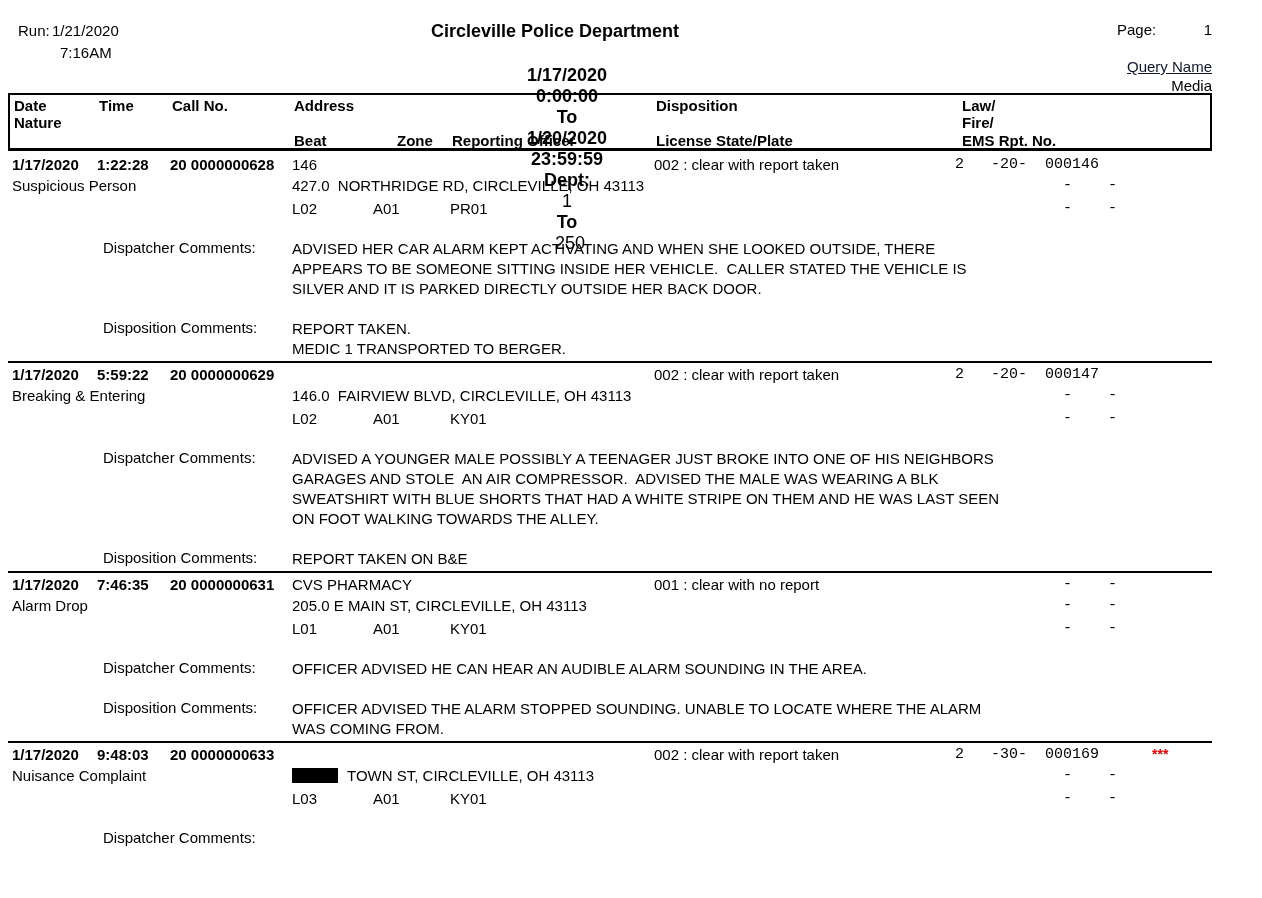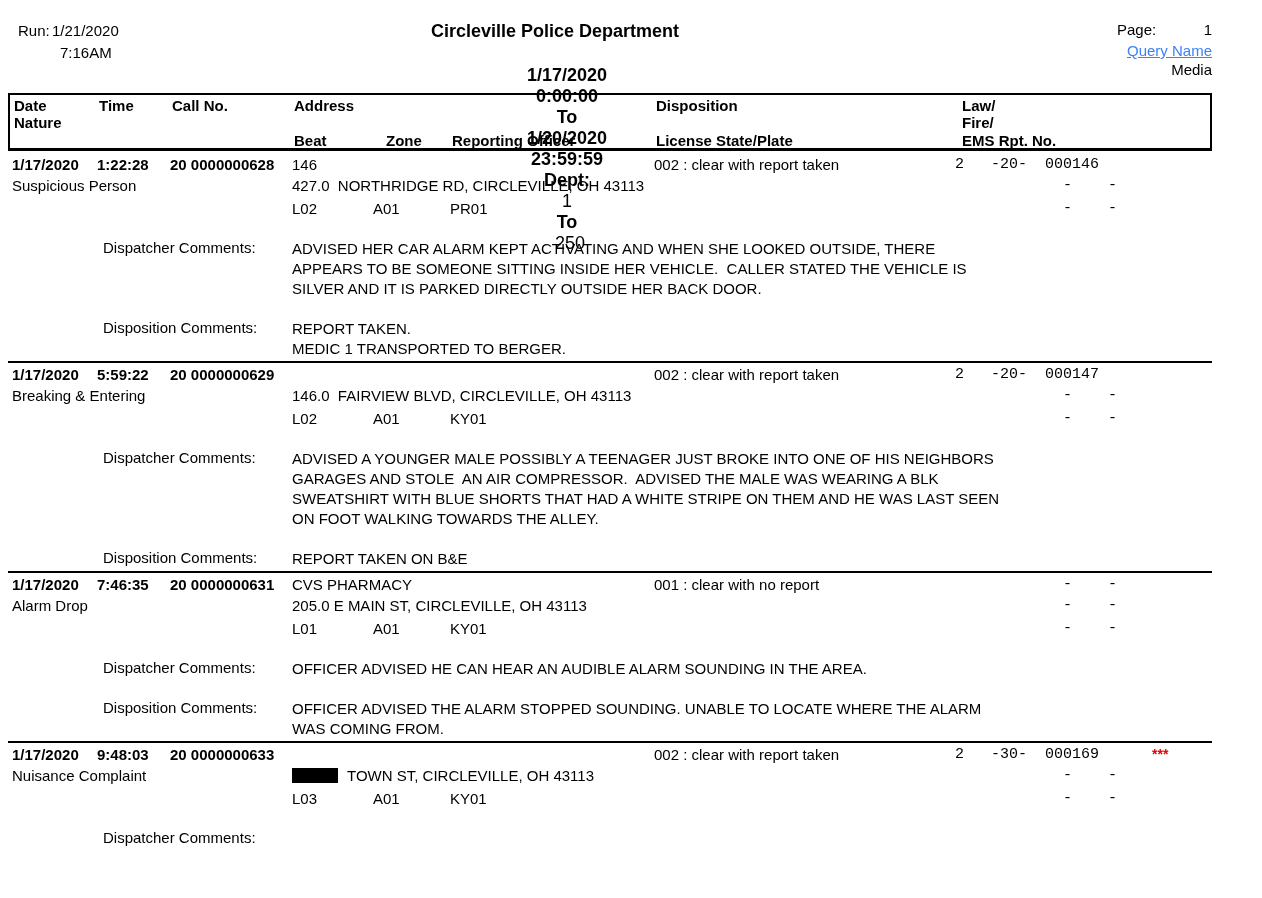--- a/index.html
+++ b/index.html
@@ -13,21 +13,21 @@
 
   
   .page-header { position:relative; height:93px; }
   .center-block { position:absolute; left:0; top:0; width:1110px; text-align:center; }
   .title { font-size:18px; font-weight:bold; padding-top:21px; }
   .subtitle { font-size:17px; font-weight:bold; }
   .range-line { font-size:18px; margin-top:2px; white-space:pre; }
   .range-line span { margin-right:6px; }
   .right-block { position:absolute; top:21px; left:1117px; width:95px; }
   .page-row { display:flex; justify-content:space-between; }
-  .query-name { display:block; text-align:right; text-decoration:underline; margin-top:4px; color:#3b82f6; }
+  .query-name { display:block; text-align:right; text-decoration:underline; margin-top:20px; color:#0f172a; }
   .query-value { display:block; text-align:right; margin-top:2px; }
 
   
   .colhead {
     position:relative; margin-left:8px; width:1204px; height:58px;
     border:2px solid #000; border-bottom:3px solid #000; font-weight:bold;
   }
   .colhead .abs { top:auto; }
 
   
@@ -87,21 +87,21 @@
   <span class="abs" style="left:89px;  top:2px;" data-name="col-time">Time</span>
   <span class="abs" style="left:162px; top:2px;" data-name="col-call-no">Call No.</span>
   <span class="abs" style="left:284px; top:2px;" data-name="col-address">Address</span>
   <span class="abs" style="left:646px; top:2px;" data-name="col-disposition">Disposition</span>
   <span class="abs" style="left:952px; top:2px;" data-name="col-law">Law/</span>
 
   <span class="abs" style="left:4px;   top:19px;" data-name="col-nature">Nature</span>
   <span class="abs" style="left:952px; top:19px;" data-name="col-fire">Fire/</span>
 
   <span class="abs" style="left:284px; top:37px;" data-name="col-beat">Beat</span>
-  <span class="abs" style="left:376px; top:37px;" data-name="col-zone">Zone</span>
+  <span class="abs" style="left:387px; top:37px;" data-name="col-zone">Zone</span>
   <span class="abs" style="left:442px; top:37px;" data-name="col-reporting-officer">Reporting Officer</span>
   <span class="abs" style="left:646px; top:37px;" data-name="col-license-state-plate">License State/Plate</span>
   <span class="abs" style="left:952px; top:37px;" data-name="col-ems-rpt-no">EMS Rpt. No.</span>
 </div>
 
 <div data-name="records-list">
   <div class="rec" data-name="incident-record">
 
     <div class="row first" data-name="record-main-row">
       <span class="c c-date b" data-name="incident-date">1/17/2020</span>

